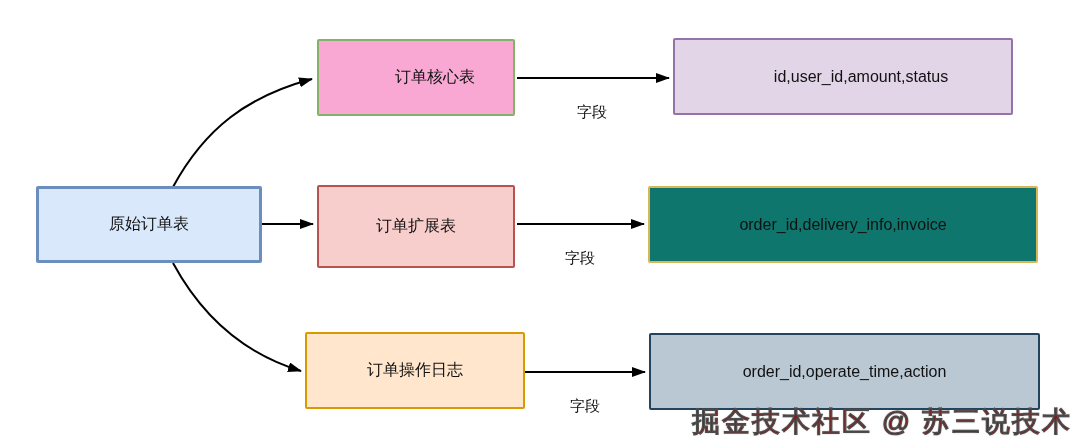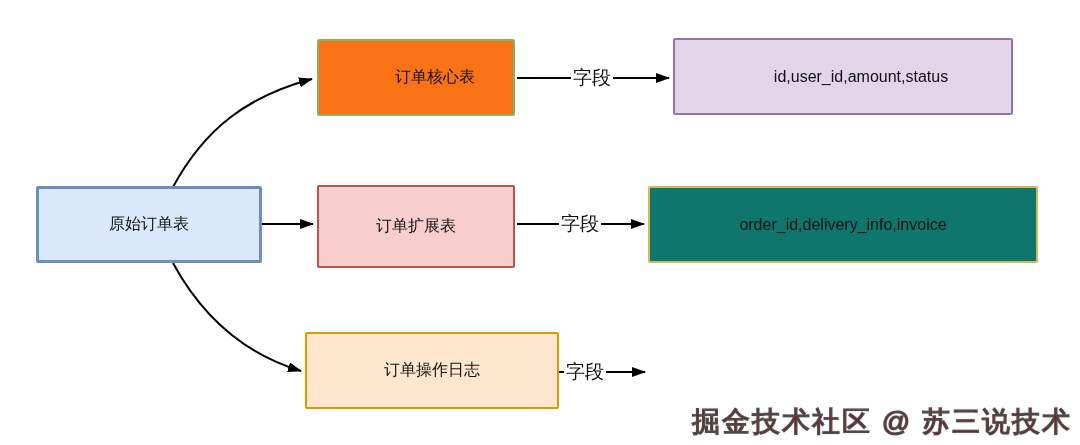--- a/index.html
+++ b/index.html
@@ -26,33 +26,34 @@
     align-items: center;
     justify-content: center;
     font-size: 16px;
     color: #111111;
     text-align: center;
     white-space: nowrap;
   }
   .node-source   { left: 36px;  top: 186px; width: 226px; height: 77px; border-width: 3px; }
   .node-table-0  { left: 317px; top: 39px;  width: 198px; height: 77px; }
   .node-table-1  { left: 317px; top: 185px; width: 198px; height: 83px; }
-  .node-table-2  { left: 305px; top: 332px; width: 254px; height: 77px; text-align: center; }
+  .node-table-2  { left: 305px; top: 332px; width: 220px; height: 77px; text-align: center; }
   .node-fields-0 { left: 673px; top: 38px;  width: 340px; height: 77px; }
   .node-fields-1 { left: 648px; top: 186px; width: 390px; height: 77px; }
   .node-fields-2 { left: 649px; top: 333px; width: 391px; height: 77px; }
   .edge-label {
     position: absolute;
     transform: translate(-50%, -50%);
     background: #ffffff;
     padding: 0 2px;
-    font-size: 19px;
+    font-size: 15px;
     color: #111111;
     white-space: nowrap;
     line-height: 1.2;
+    margin-top: 34px;
   }
   .edge-label-0 { left: 592px; top: 78px; }
   .edge-label-1 { left: 580px; top: 224px; }
   .edge-label-2 { left: 585px; top: 372px; }
   .watermark {
     position: absolute;
     right: 8px;
     top: 403px;
     font-size: 28px;
     font-weight: normal;
@@ -81,36 +82,39 @@
       <path d="M 517 78 L 669 78" marker-end="url(#arrowhead)"></path>
       <path d="M 517 224 L 644 224" marker-end="url(#arrowhead)"></path>
       <path d="M 525 372 L 645 372" marker-end="url(#arrowhead)"></path>
     </g>
   </svg>
 
   <div class="node node-source" style="background-color: rgb(218, 232, 252); border-color: rgb(108, 142, 191);">
     <span>原始订单表</span>
   </div>
 
-  <div class="node node-table-0" style="background-color: #f97316; border-color: rgb(130, 179, 102); padding-left: 38px;">
+  <div class="node node-table-0" style="background-color: #f9a8d4; border-color: rgb(130, 179, 102); padding-left: 38px;">
     <span>订单核心表</span>
   </div>
   <div class="edge-label edge-label-0">字段</div>
   <div class="node node-fields-0" style="background-color: rgb(225, 213, 231); border-color: rgb(150, 115, 166); padding-left: 36px;">
     <span>id,user_id,amount,status</span>
   </div>
 
   <div class="node node-table-1" style="background-color: rgb(248, 206, 204); border-color: rgb(184, 84, 80);">
     <span>订单扩展表</span>
   </div>
   <div class="edge-label edge-label-1">字段</div>
   <div class="node node-fields-1" style="background-color: #0f766e; border-color: rgb(214, 182, 86); text-align: center;">
     <span>order_id,delivery_info,invoice</span>
   </div>
 
   <div class="node node-table-2" style="background-color: rgb(255, 230, 204); border-color: rgb(215, 155, 0);">
     <span>订单操作日志</span>
   </div>
   <div class="edge-label edge-label-2">字段</div>
+  <div class="node node-fields-2" style="background-color: rgb(186, 200, 211); border-color: rgb(35, 68, 93);">
+    <span>order_id,operate_time,action</span>
+  </div>
 
   <div class="watermark">掘金技术社区 @ 苏三说技术</div>
 
 </div>
 
 </body></html>

